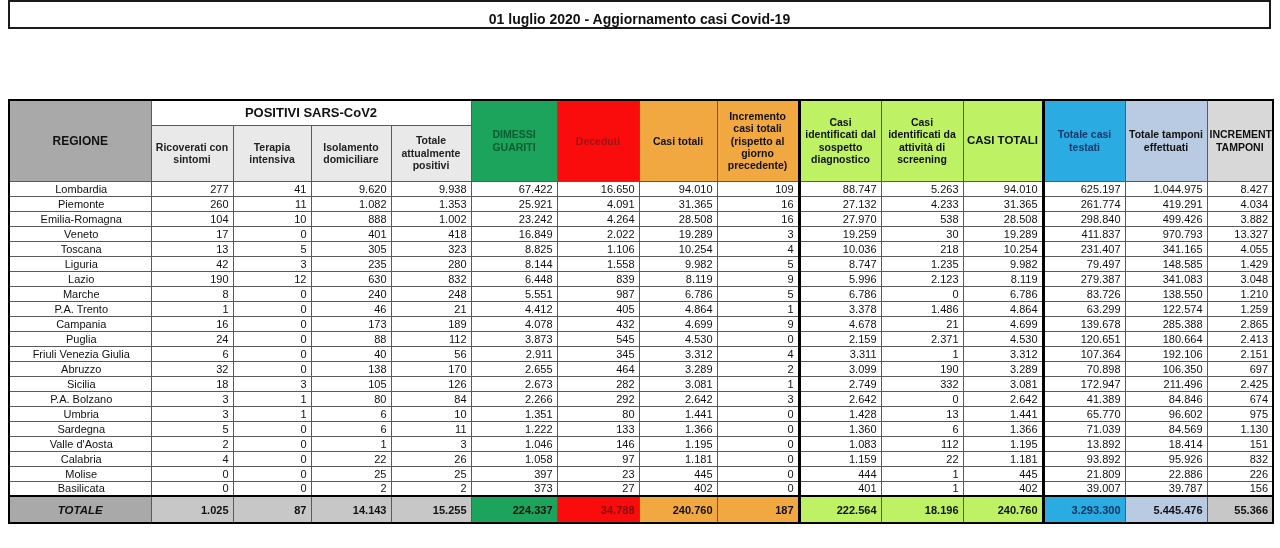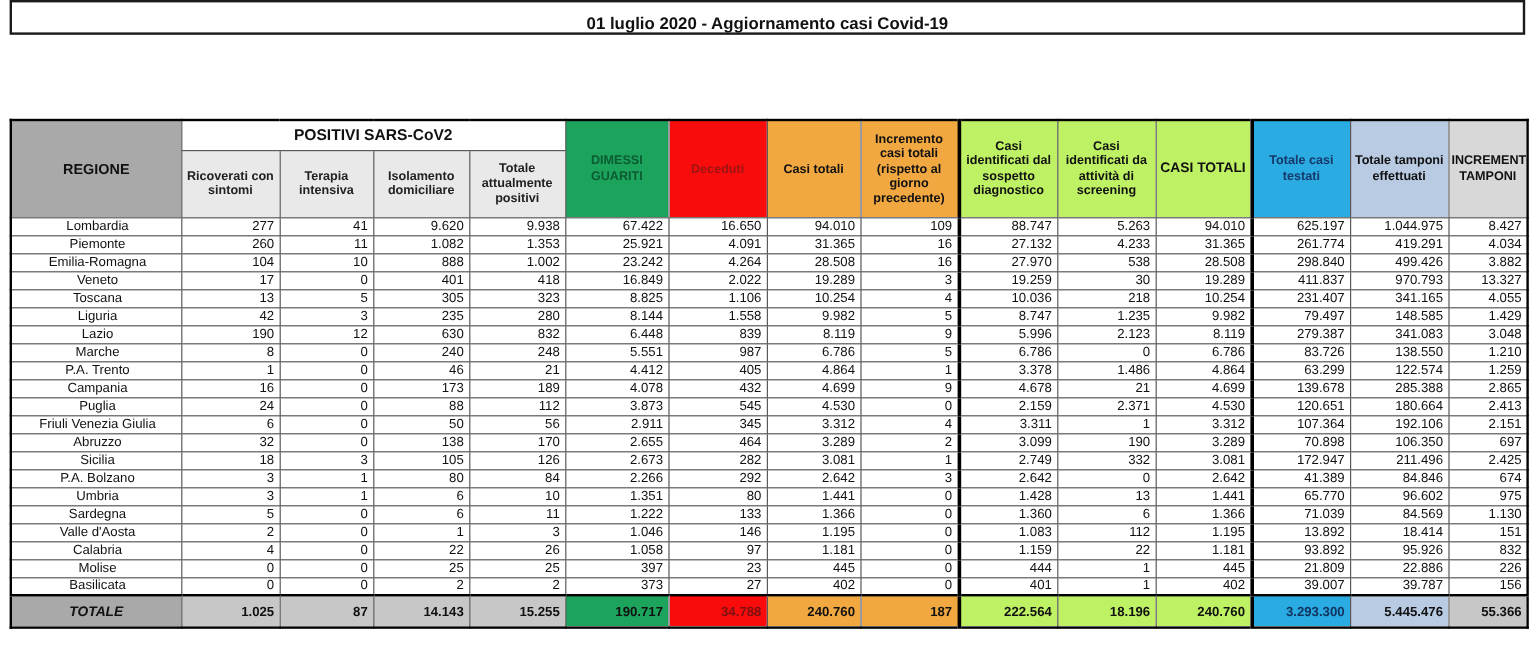--- a/index.html
+++ b/index.html
@@ -281,21 +281,21 @@
         <td class="num">2.371</td>
         <td class="num">4.530</td>
         <td class="num tl">120.651</td>
         <td class="num">180.664</td>
         <td class="num">2.413</td>
       </tr>
       <tr>
         <td class="region">Friuli Venezia Giulia</td>
         <td class="num">6</td>
         <td class="num">0</td>
-        <td class="num">50</td>
+        <td class="num">40</td>
         <td class="num">56</td>
         <td class="num">2.911</td>
         <td class="num">345</td>
         <td class="num">3.312</td>
         <td class="num">4</td>
         <td class="num tl">3.311</td>
         <td class="num">1</td>
         <td class="num">3.312</td>
         <td class="num tl">107.364</td>
         <td class="num">192.106</td>
@@ -453,21 +453,21 @@
         <td class="num tl">39.007</td>
         <td class="num">39.787</td>
         <td class="num">156</td>
       </tr>
       <tr class="total-row">
         <td class="tot-label c-gray">TOTALE</td>
         <td class="num c-totg">1.025</td>
         <td class="num c-totg">87</td>
         <td class="num c-totg">14.143</td>
         <td class="num c-totg">15.255</td>
-        <td class="num c-green">190.717</td>
+        <td class="num c-green">224.337</td>
         <td class="num c-red t-red">34.788</td>
         <td class="num c-orange">240.760</td>
         <td class="num c-orange">187</td>
         <td class="num c-yellow tl">222.564</td>
         <td class="num c-yellow">18.196</td>
         <td class="num c-yellow">240.760</td>
         <td class="num c-cyan tl t-cyan">3.293.300</td>
         <td class="num c-lav">5.445.476</td>
         <td class="num c-totg">55.366</td>
       </tr>

